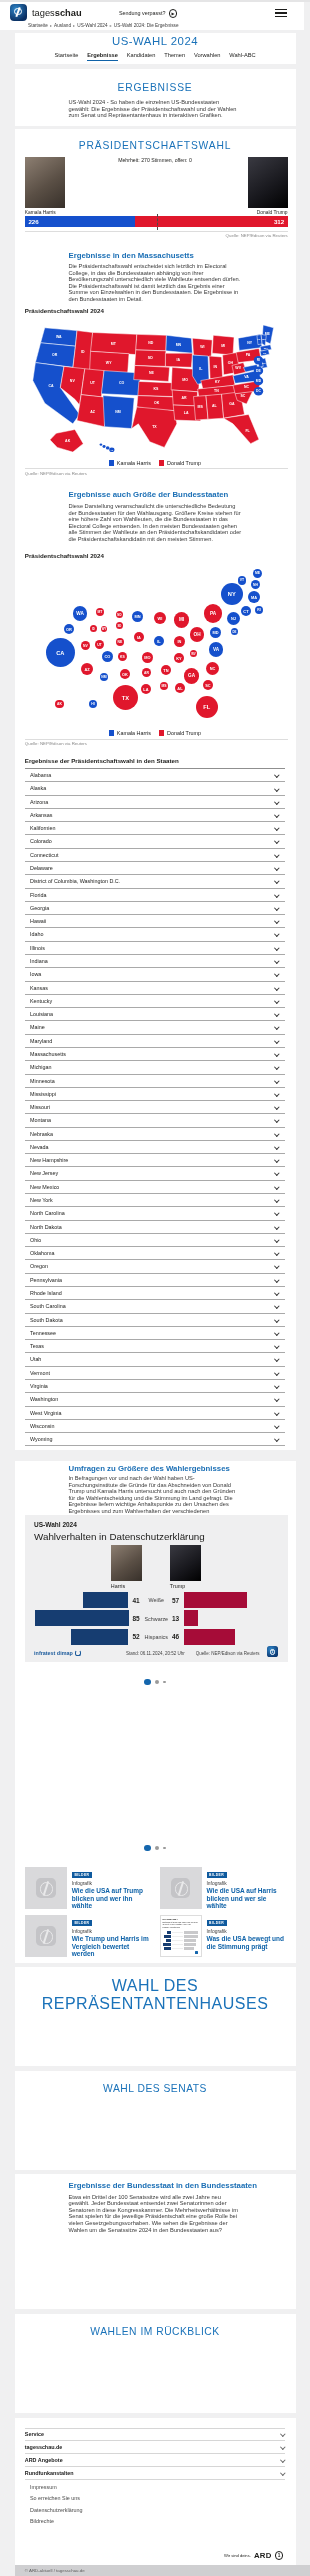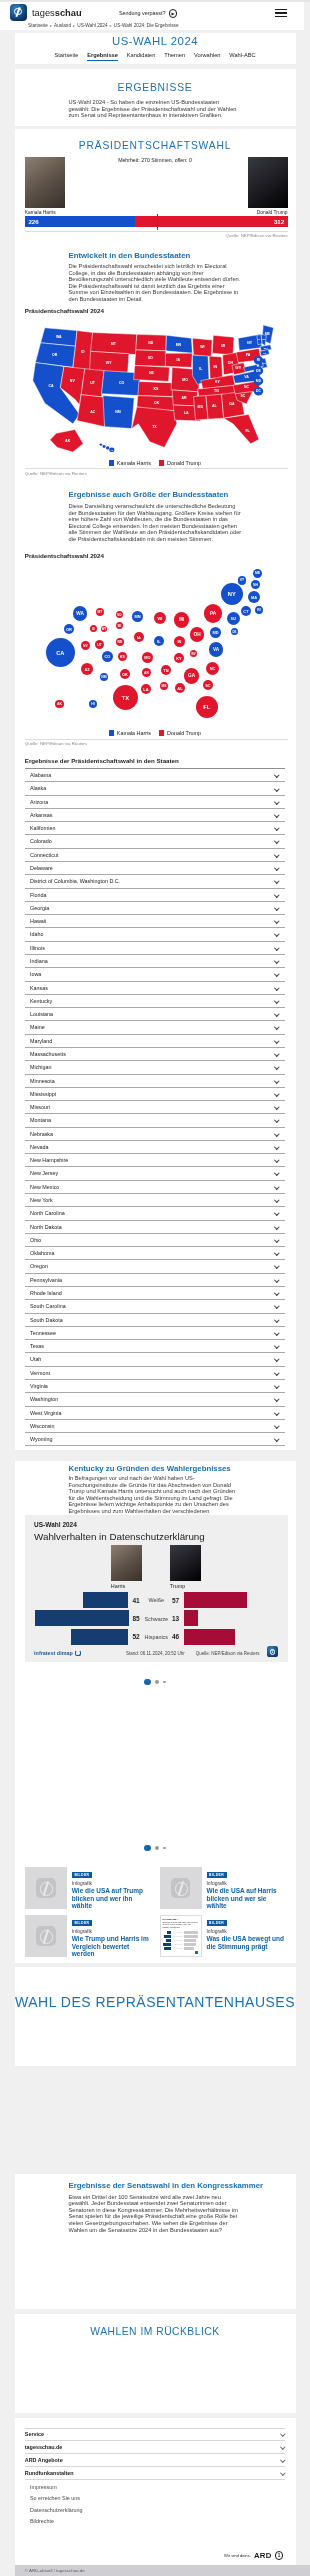--- a/index.html
+++ b/index.html
@@ -100,21 +100,21 @@
 
     <div class="abs" style="left:10.3px;top:87px;width:263px;height:11.4px;display:flex;">
       <div id="ev-harris" style="height: 11.4px; display: flex; align-items: center; color: rgb(255, 255, 255); font-size: 6.2px; font-weight: 700; padding-left: 3.6px; width: 110px; background: rgb(21, 80, 204);">226</div>
       <div id="ev-trump" style="height: 11.4px; flex: 1 1 0%; display: flex; align-items: center; justify-content: flex-end; color: rgb(255, 255, 255); font-size: 6.2px; font-weight: 700; padding-right: 3.6px; background: rgb(224, 23, 44);">312</div>
     </div>
     <div id="ev-marker" style="position: absolute; top: 85px; height: 15.5px; border-left: 1px dashed rgb(74, 74, 74); left: 142px;"></div>
 
     <div class="divider" style="left:10.3px;top:102px;width:263px;"></div>
     <div class="src" style="position:absolute;left:10.3px;top:104px;width:263px;text-align:right;">Quelle: NEP/Edison via Reuters</div>
 
-    <div class="subhead" style="position:absolute;left:54px;top:122px;">Entwickelt in den Bundesstaaten</div>
+    <div class="subhead" style="position:absolute;left:54px;top:122px;">Ergebnisse in den Massachusetts</div>
     <div class="para" style="position:absolute;left:54px;top:134px;width:173px;">Die Präsidentschaftswahl entscheidet sich letztlich im Electoral College, in das die Bundesstaaten abhängig von ihrer Bevölkerungszahl unterschiedlich viele Wahlleute entsenden dürfen. Die Präsidentschaftswahl ist damit letztlich das Ergebnis einer Summe von Einzelwahlen in den Bundesstaaten. Die Ergebnisse in den Bundesstaaten im Detail.</div>
     <div class="chart-label" style="position:absolute;left:10.3px;top:178px;">Präsidentschaftswahl 2024</div>
 
     <div class="abs" style="left:10.3px;top:195px;width:260px;height:130px;">
       <svg id="usmap" width="260" height="130" viewBox="0 0 500 276" preserveAspectRatio="none">
           <line x1="456" y1="50" x2="440" y2="77" stroke="#b8b8b8" stroke-width="0.8"></line>
           <line x1="452" y1="86" x2="440" y2="99" stroke="#b8b8b8" stroke-width="0.8"></line>
           <line x1="448" y1="96" x2="440" y2="121" stroke="#b8b8b8" stroke-width="0.8"></line>
           <line x1="450" y1="108" x2="440" y2="143" stroke="#b8b8b8" stroke-width="0.8"></line>
           <path d="M38,8 L100,14 97,47 30,40 Z" fill="#1550cc" stroke="#fff" stroke-width="1" stroke-linejoin="round"></path>
@@ -612,21 +612,21 @@
         </div>
         <div class="acc-row" style="top: 664px;">
           <span class="lbl">Wyoming</span>
           <span class="chev"></span>
         </div>
         <div style="position: absolute; left: 10.3px; width: 260px; top: 677px; height: 0.5px; background: rgb(169, 169, 169);"></div>
       </div>
   </div>
 
   <div class="card" style="top:1461px;height:502px;">
-    <div class="subhead" style="position:absolute;left:54px;top:2.6px;">Kentucky zu Gründen des Wahlergebnisses</div>
+    <div class="subhead" style="position:absolute;left:54px;top:2.6px;">Umfragen zu Größere des Wahlergebnisses</div>
     <div class="para" style="position:absolute;left:54px;top:14px;width:173px;">In Befragungen vor und nach der Wahl haben US-Forschungsinstitute die Gründe für das Abschneiden von Donald Trump und Kamala Harris untersucht und auch nach den Gründen für die Wahlentscheidung und die Stimmung im Land gefragt. Die Ergebnisse liefern wichtige Anhaltspunkte zu den Ursachen des Ergebnisses und zum Wahlverhalten der verschiedenen Bevölkerungsgruppen.</div>
 
     <div class="abs" style="left:10.3px;top:54px;width:263px;height:147px;background:#efeff0;">
       <div style="position:absolute;left:9.3px;top:6.2px;font-size:6.5px;font-weight:700;color:#1d1d1b;">US-Wahl 2024</div>
       <div style="position:absolute;left:9.3px;top:15.5px;font-size:9.8px;font-weight:400;color:#1d1d1b;">Wahlverhalten in Datenschutzerklärung</div>
       <div class="photo" style="position:absolute;left:86px;top:30px;width:31px;height:36px;"></div>
       <div class="photo trump" style="position:absolute;left:145px;top:30px;width:31px;height:36px;"></div>
       <div style="position:absolute;left:86px;top:68px;font-size:5.4px;color:#1d1d1b;">Harris</div>
       <div style="position:absolute;left:145px;top:68px;font-size:5.4px;color:#1d1d1b;">Trump</div>
       <div id="demo-rows">
@@ -725,26 +725,29 @@
               </div>
             </div>
             <div style="position: absolute; right: 2.6px; bottom: 2.1px; width: 3.1px; height: 3.1px; border-radius: 0.5px; background: rgb(20, 102, 173);"></div>
           </div>
           <div style="position: absolute; left: 47px; top: 1px; width: 79px;"><span class="badge">BILDER</span><div class="kicker" style="margin-top: 2.6px;">Infografik</div><div class="teaser-title" style="margin-top: 1.6px;">Was die USA bewegt und die Stimmung prägt</div></div>
         </div>
       </div>
   </div>
 
   <div class="card" style="top:1967px;height:99px;">
-    <div class="blue-title" style="position:absolute;left:0;width:281px;top:10.3px;font-size:14px;letter-spacing:0.5px;margin-top:17px;">WAHL DES REPRÄSENTANTENHAUSES</div>
-  </div>
-
+    <div class="blue-title" style="position:absolute;left:0;width:281px;top:10.3px;font-size:16px;letter-spacing:0.5px;">WAHL DES REPRÄSENTANTENHAUSES</div>
+  </div>
+
+  <div class="card" style="top:2071px;height:99px;">
+    <div class="blue-title" style="position:absolute;left:0;width:281px;top:12.4px;font-size:10.3px;letter-spacing:0.5px;">WAHL DES SENATS</div>
+  </div>
 
   <div class="card" style="top:2174px;height:135px;">
-    <div class="subhead" style="position:absolute;left:54px;top:6.7px;">Ergebnisse der Senatswahl in den Kongresskammer</div>
+    <div class="subhead" style="position:absolute;left:54px;top:6.7px;">Ergebnisse der Bundesstaat in den Bundesstaaten</div>
     <div class="para" style="position:absolute;left:54px;top:19.6px;width:173px;">Etwa ein Drittel der 100 Senatssitze wird alle zwei Jahre neu gewählt. Jeder Bundesstaat entsendet zwei Senatorinnen oder Senatoren in diese Kongresskammer. Die Mehrheitsverhältnisse im Senat spielen für die jeweilige Präsidentschaft eine große Rolle bei vielen Gesetzgebungsvorhaben. Wie sehen die Ergebnisse der Wahlen um die Senatssitze 2024 in den Bundesstaaten aus?</div>
   </div>
 
   <div class="card" style="top:2418px;height:147px;">
     <div class="divider" style="left:10.3px;top:10.3px;width:260px;background:#d6d6d6;"></div>
     <div id="footer-groups">
         <div class="f-row" style="top: 10.3px;">
           <span class="lbl">Service</span>
           <span class="chev" style="border-color: rgb(106, 106, 106);"></span>
         </div>

